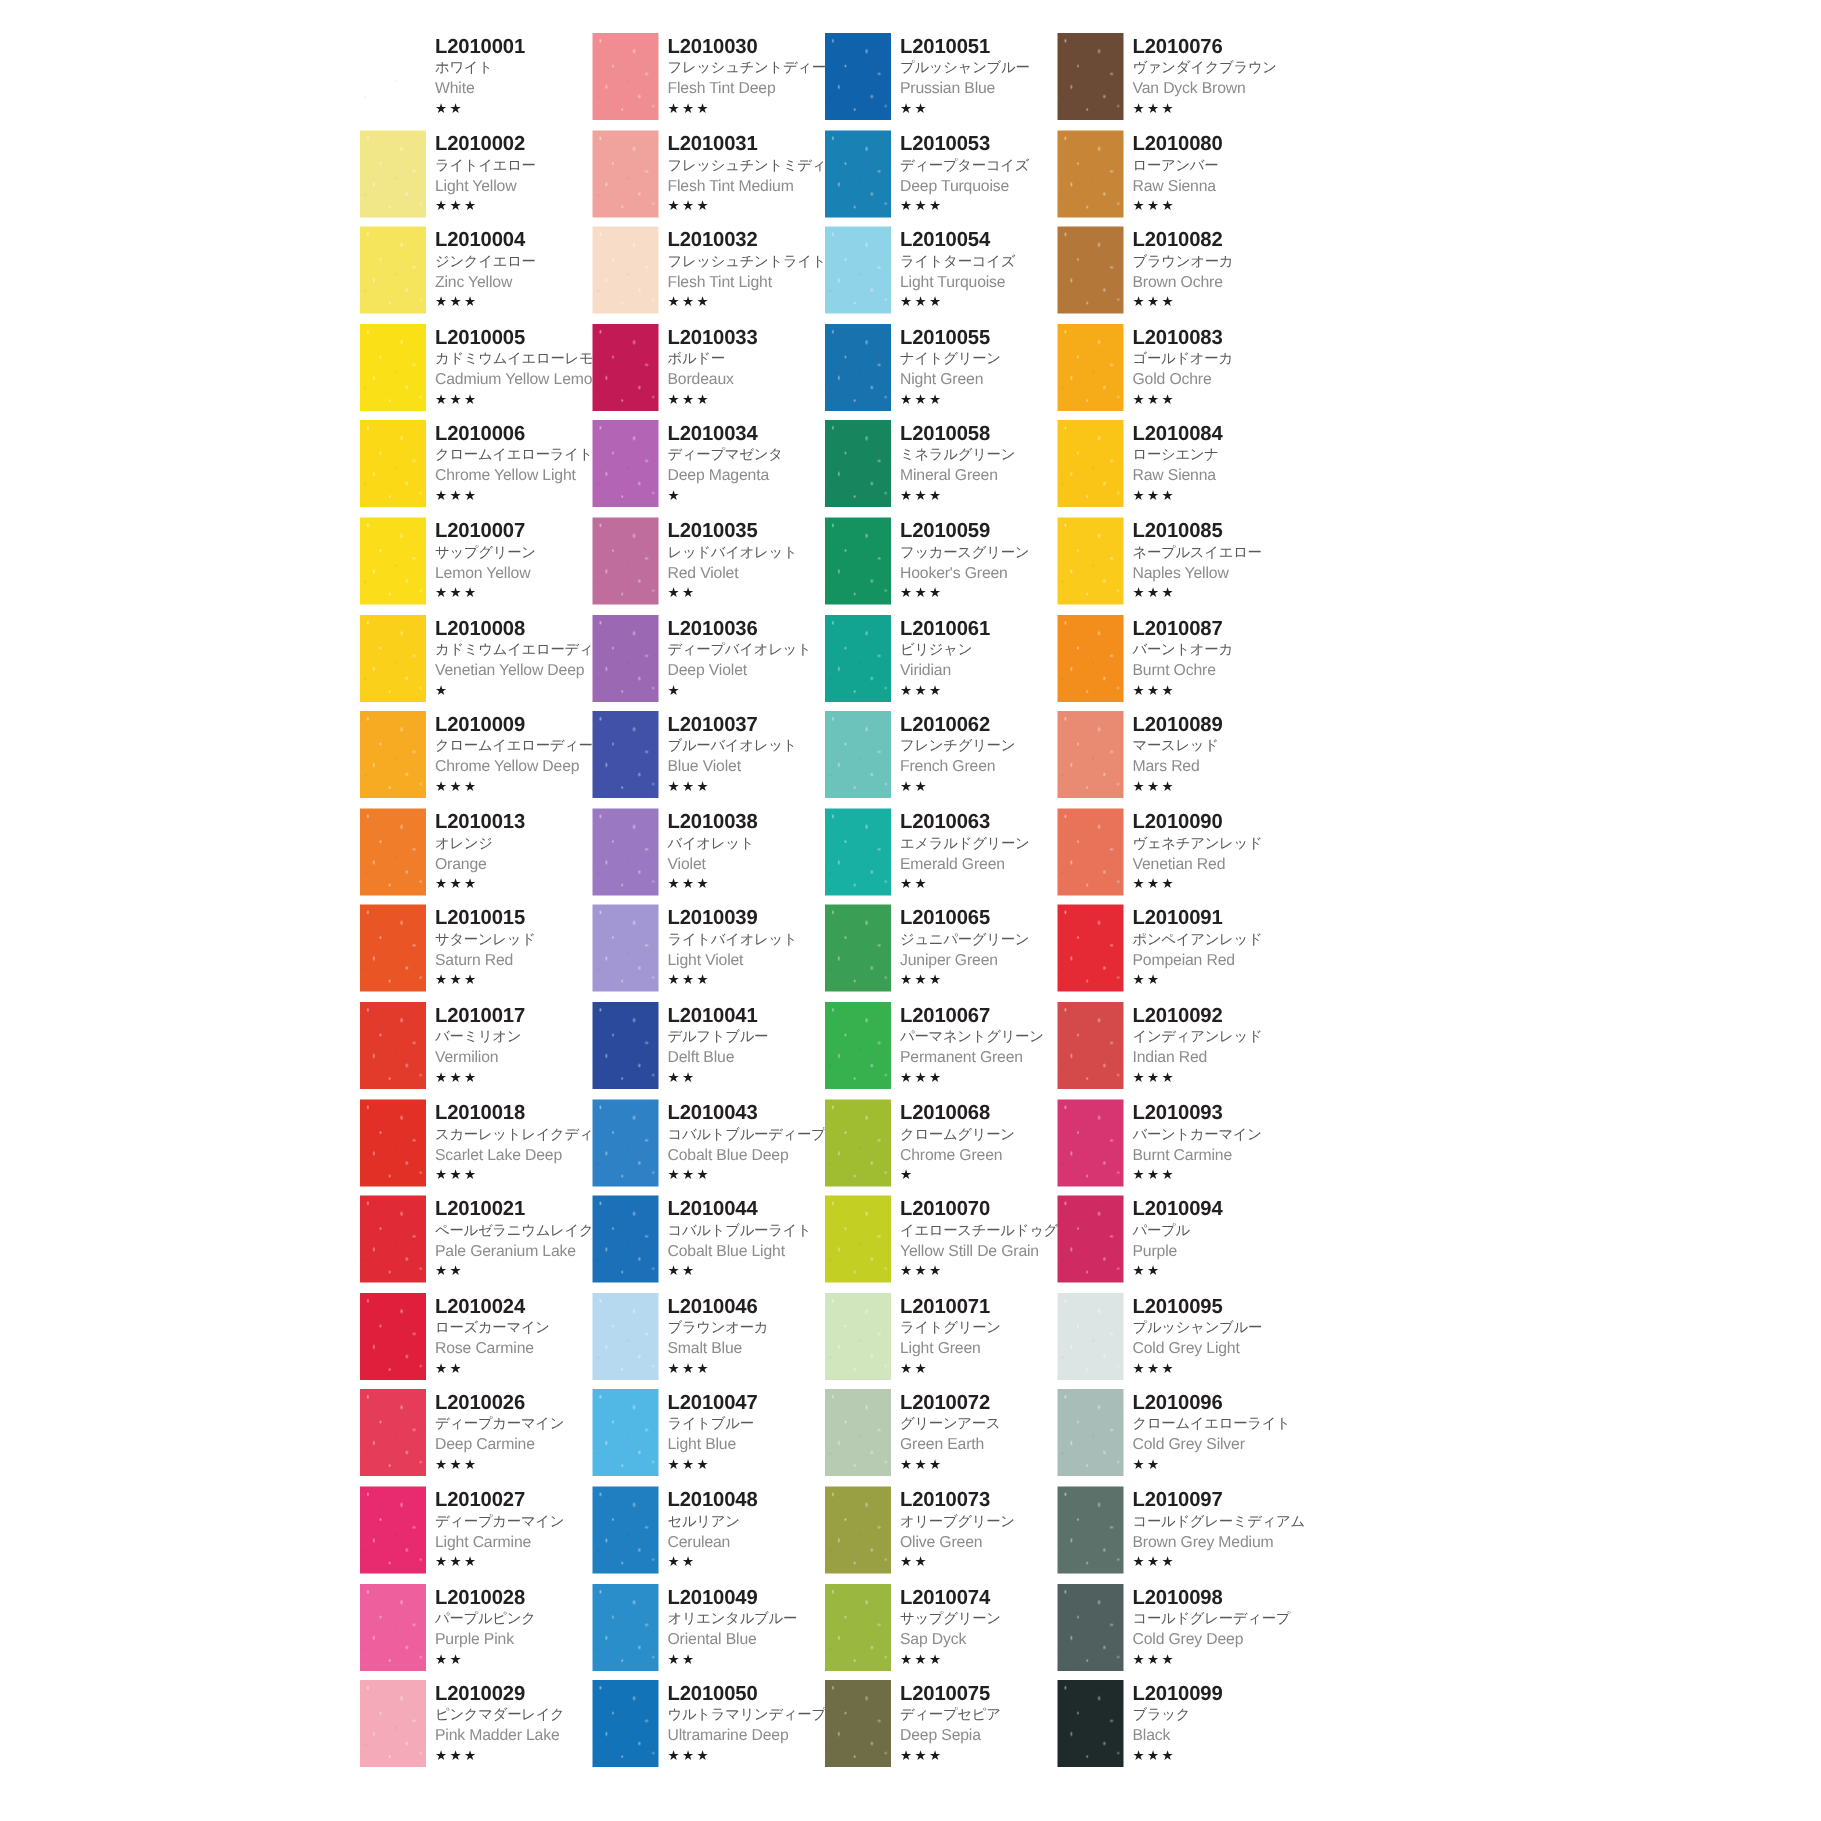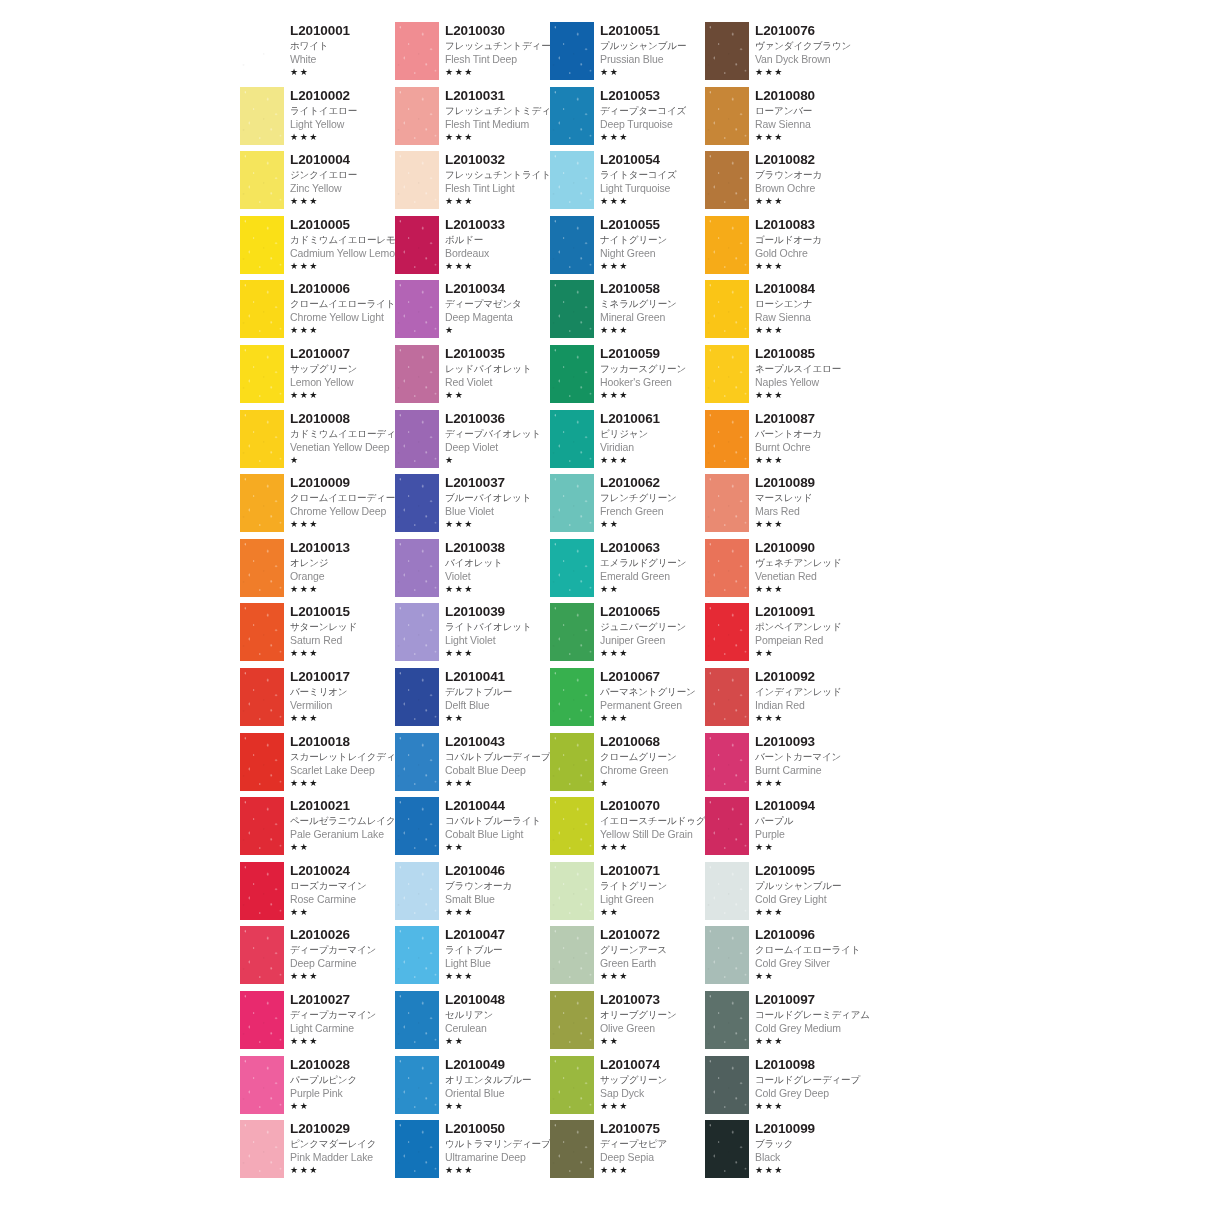--- a/index.html
+++ b/index.html
@@ -731,21 +731,21 @@
             <div class="jp">クロームイエローライト</div>
             <div class="en">Cold Grey Silver</div>
             <div class="stars">★★</div>
           </div>
         </div>
         <div class="color-entry">
           <div class="swatch" style="background-color: rgb(93, 113, 107);"></div>
           <div class="entry-text">
             <div class="code">L2010097</div>
             <div class="jp">コールドグレーミディアム</div>
-            <div class="en">Cold Grey Medium</div>
+            <div class="en">Brown Grey Medium</div>
             <div class="stars">★★★</div>
           </div>
         </div>
         <div class="color-entry">
           <div class="swatch" style="background-color: rgb(80, 96, 94);"></div>
           <div class="entry-text">
             <div class="code">L2010098</div>
             <div class="jp">コールドグレーディープ</div>
             <div class="en">Cold Grey Deep</div>
             <div class="stars">★★★</div>

